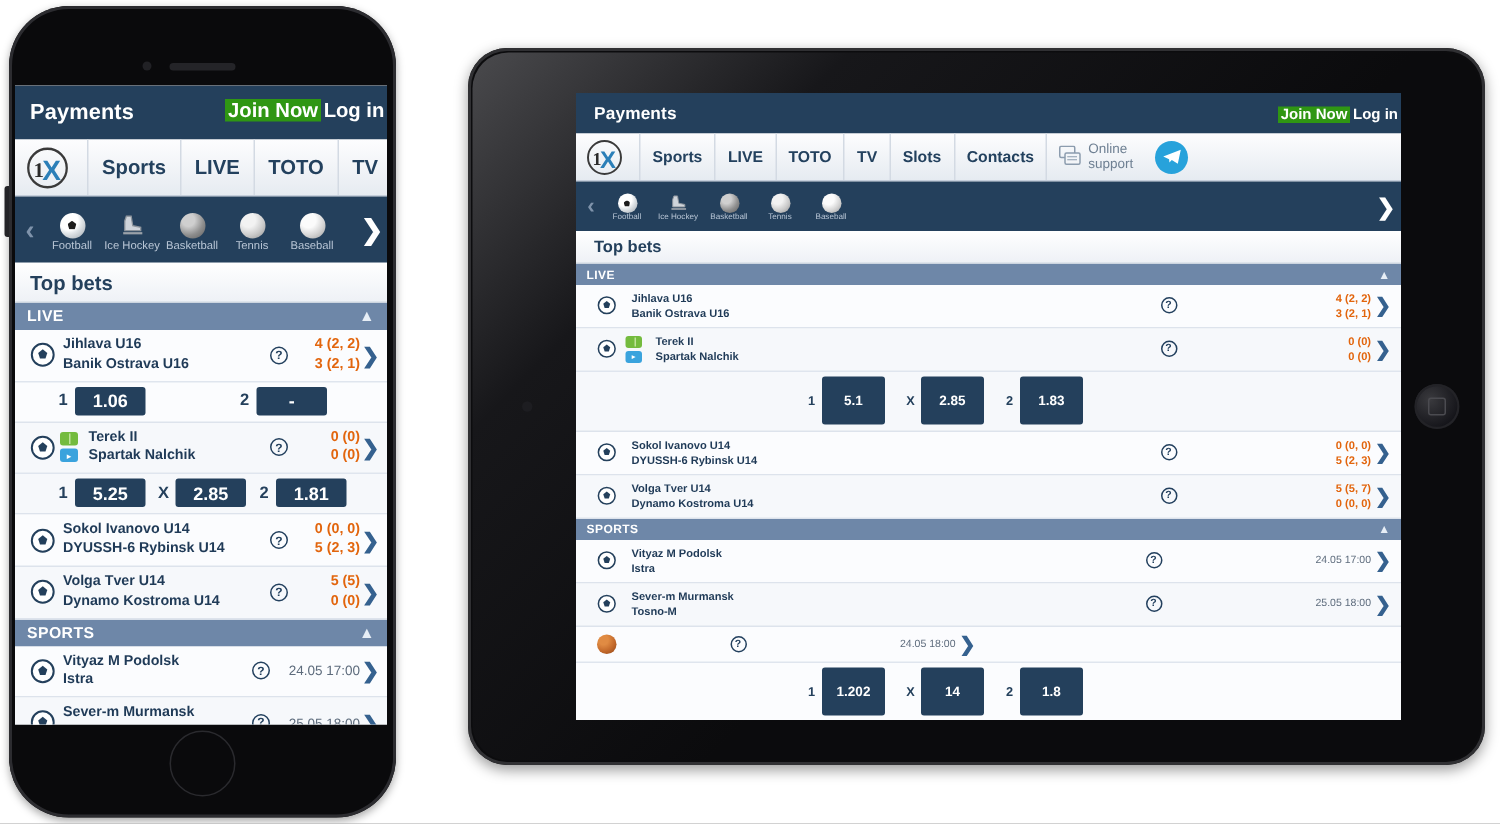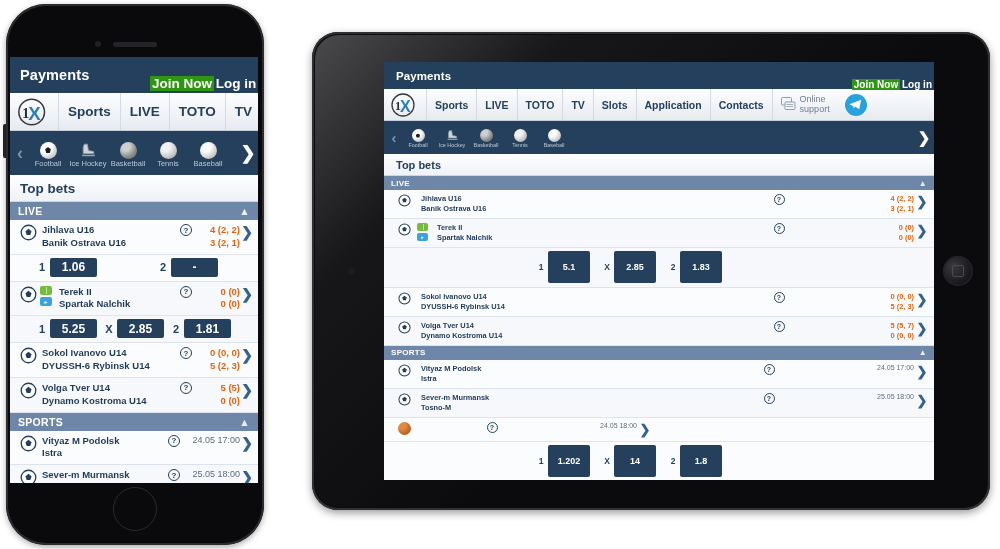--- a/index.html
+++ b/index.html
@@ -68,21 +68,21 @@
     position:absolute; left:36px; top:50%; transform:translateY(-50%);
     width:7px; height:7px; border-radius:50%; background:#1d1d21;
   }
 
   
   .topbar{
     background:#24405c; color:#fff; display:flex; align-items:center;
     justify-content:space-between;
   }
   .topbar-title{ font-weight:600; letter-spacing:.1px; }
-  .topbar-actions{ display:flex; align-items:center; height:100%;margin-top:17px; }
+  .topbar-actions{ display:flex; align-items:flex-start; height:100%;margin-top:17px; }
   .btn-join{ background:#2f9613; color:#fff; font-weight:700; display:flex; align-items:center; justify-content:center; }
   .btn-login{ background:#24405c; color:#fff; font-weight:700; display:flex; align-items:center; justify-content:center; }
 
   .navbar{
     background:linear-gradient(#fdfdfe,#e6ebf1);
     border-bottom:1px solid #c5cedb;
     display:flex; align-items:center;
   }
   .logo{
     position:relative; display:flex; align-items:center; justify-content:center;
@@ -134,21 +134,21 @@
     background:#6e87a8; color:#fff; font-weight:700; letter-spacing:.3px;
     display:flex; align-items:center; justify-content:space-between;
   }
   .grouphdr .chev{ color:#e7eef6; }
 
   .evrow{
     background:#fbfcfe; border-bottom:1px solid #dde3ec;
     position:relative;
   }
   .evrow.alt{ background:#f6f8fb; }
-  .ev-main{ display:flex; align-items:flex-start; }
+  .ev-main{ display:flex; align-items:center; }
   .ev-sporticon{ flex:none; display:flex; align-items:center; justify-content:center; }
   .ev-teams{ flex:1; color:#1f3a57; line-height:1.35; min-width:0; }
   .ev-teams .tm{ white-space:nowrap; overflow:hidden; text-overflow:ellipsis; font-weight:700; }
   .ev-badges{ display:flex; flex-direction:column; gap:2px; margin-right:5px; flex:none; }
   .bdg{ border-radius:2px; display:flex; align-items:center; justify-content:center; }
   .bdg.field{ background:#74bb3e; color:#2b5e16; position:relative; overflow:hidden; }
   .bdg.field:after{
     content:""; position:absolute; left:50%; top:1px; bottom:1px; width:1px; background:#bfe39a;
   }
   .bdg.play{ background:#3aa3dd; color:#fff; }
@@ -253,21 +253,20 @@
             <circle cx="15" cy="12" r="11" fill="none" stroke="#3a3a3a" stroke-width="1.3"></circle>
             <text x="7" y="17" font-family="Liberation Serif, serif" font-size="12" font-weight="bold" fill="#2b2b2b">1</text>
             <text x="12" y="19" font-family="Liberation Sans, sans-serif" font-size="16" font-weight="bold" fill="#2b7fb8">X</text>
           </svg>
         </span>
         <span class="navitem">Sports</span>
         <span class="navitem">LIVE</span>
         <span class="navitem">TOTO</span>
         <span class="navitem">TV</span>
         <span class="navitem">Slots</span>
-        <span class="navitem">Application</span>
         <span class="navitem">Contacts</span>
         <span class="navitem support">
           <span>
             <svg width="15" height="14" viewBox="0 0 15 14">
               <rect x="0.5" y="0.5" width="10" height="7.5" rx="1" fill="none" stroke="#8c9cae" stroke-width="1"></rect>
               <rect x="4" y="5" width="10" height="7.5" rx="1" fill="#f3f5f8" stroke="#8c9cae" stroke-width="1"></rect>
               <line x1="5.5" y1="7.5" x2="12" y2="7.5" stroke="#8c9cae" stroke-width="0.8"></line>
               <line x1="5.5" y1="9.5" x2="12" y2="9.5" stroke="#8c9cae" stroke-width="0.8"></line>
             </svg>
           </span>

